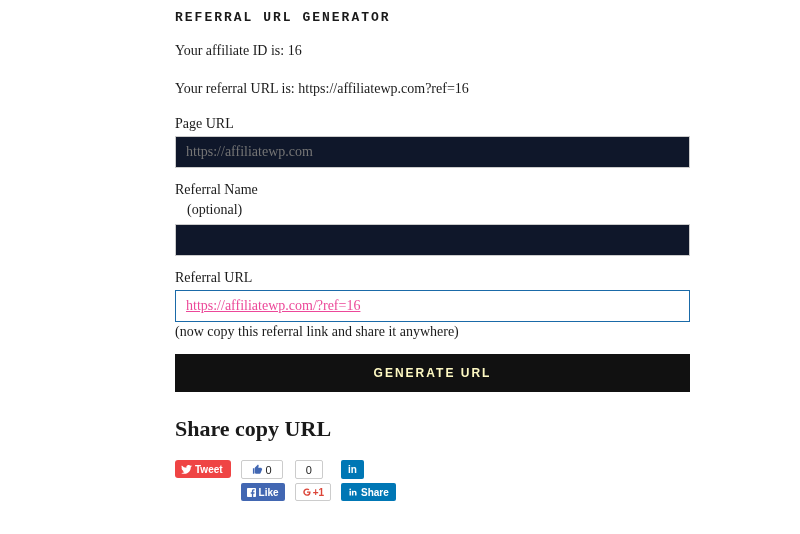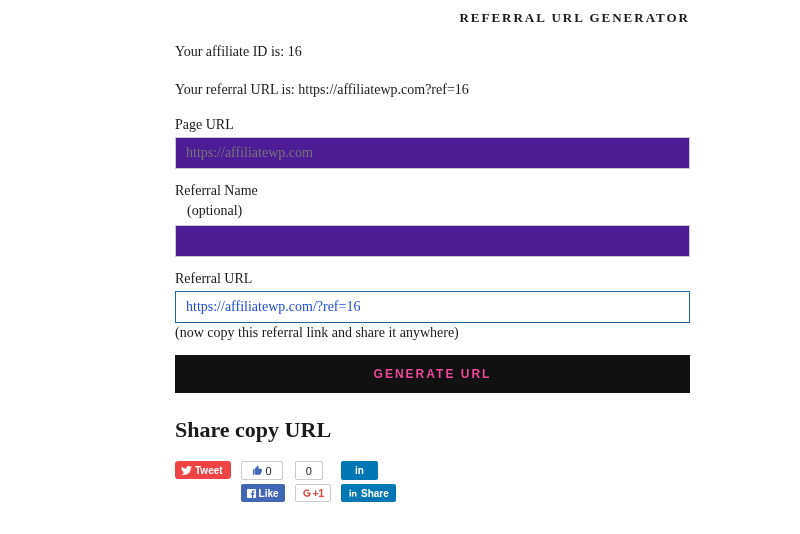--- a/index.html
+++ b/index.html
@@ -10,26 +10,25 @@
     font-family: Georgia, 'Times New Roman', serif;
     color: #1a1a1a;
   }
   .page {
     width: 800px;
     height: 534px;
     padding: 10px 110px 10px 175px;
     position: relative;
   }
   .heading {
-    font-family: Liberation Serif, serif;
+    font-family: Liberation Mono, monospace;
     font-size: 13px;
     font-weight: 900;
     letter-spacing: 2px;
     margin: 0 0 16px 0;
-    text-align: right;
   }
   p {
     margin: 0 0 18px 0;
     font-size: 14px;
     color: #1a1a1a;
     line-height: 1.4;
   }
   .bold { font-weight: normal; }
   .field-label {
     font-size: 14px;
@@ -38,39 +37,40 @@
   .field-sub {
     font-size: 14px;
     margin: 0 0 6px 12px;
   }
   input[type="text"] {
     width: 100%;
     font-family: Georgia, serif;
     font-size: 14px;
     padding: 7px 10px;
     border: 1px solid #ccc;
-    background: #4c1d95;
+    background: #0f172a;
     color: #333;
     margin-bottom: 14px;
   }
   input.placeholder-style { color: #888; }
   input.focused {
     background: #fff;
     border: 1px solid #1a6aa8;
-    color: #1d4ed8;
+    color: #ec4899;
     margin-bottom: 2px;
+    text-decoration: underline;
   }
   .hint {
     font-size: 14px;
     margin: 0 0 14px 0;
   }
   .generate-btn {
     width: 100%;
     background: #111;
-    color: #ec4899;
+    color: #fef9c3;
     border: none;
     font-family: 'Arial Black', Arial, sans-serif;
     font-size: 12px;
     font-weight: 900;
     letter-spacing: 2px;
     padding: 12px;
     cursor: pointer;
     margin-bottom: 24px;
   }
   .share-heading {
@@ -145,21 +145,21 @@
     cursor: pointer;
     height: 18px;
   }
   .linkedin-box {
     background: #0077b5;
     color: #fff;
     border-radius: 2px;
     font-family: Arial, sans-serif;
     font-size: 10px;
     font-weight: bold;
-    padding: 2px 14px;
+    padding: 2px 7px;
     display: flex;
     align-items: center;
     gap: 3px;
     cursor: pointer;
     height: 19px;
     justify-content: flex-start;
   }
   .linkedin-share {
     background: #0077b5;
     color: #fff;

